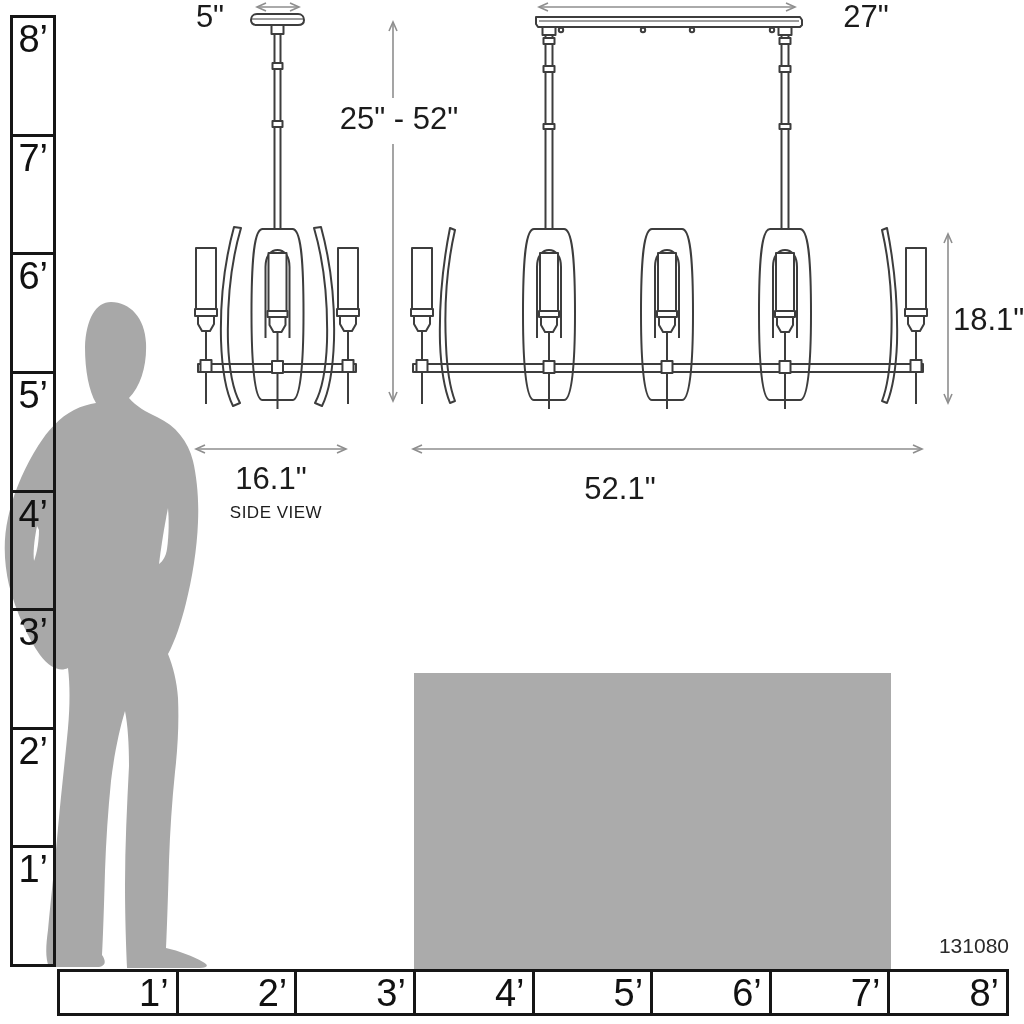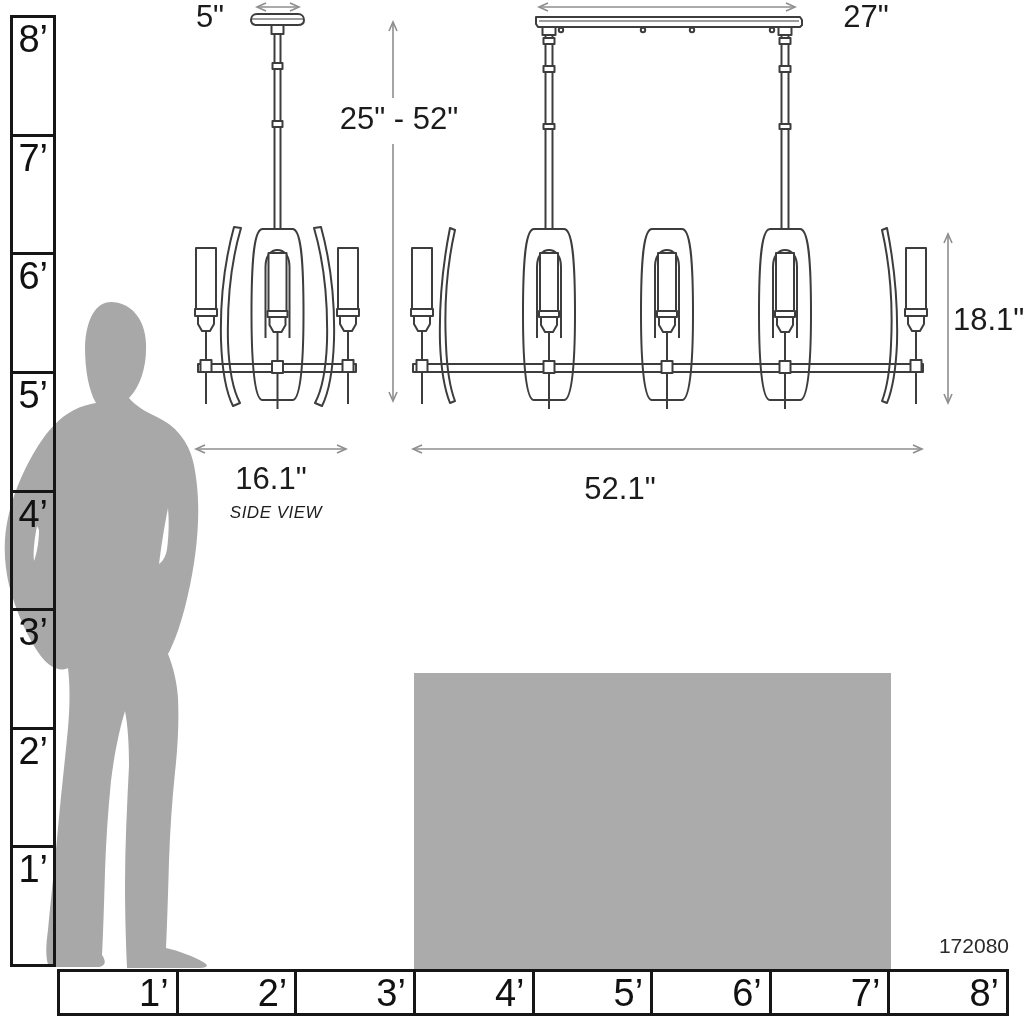--- a/index.html
+++ b/index.html
@@ -18,21 +18,21 @@
   
   #h-ruler{left:57px;top:969px;width:952px;height:47px;border:3px solid #161616;
            box-sizing:border-box;display:flex;flex-direction:row;z-index:2;}
   #h-ruler .cell{flex:1;border-right:3px solid #161616;box-sizing:border-box;
                  display:flex;align-items:center;justify-content:flex-end;}
   #h-ruler .cell:last-child{border-right:none;}
   #h-ruler .lbl{font-size:38px;line-height:40px;padding-right:7px;color:#111;}
   
   .dim{z-index:3;font-size:31px;line-height:1.1;color:#1b1b1b;white-space:nowrap;}
   .dim.center{text-align:center;}
-  #lbl-side-view{z-index:3;font-size:17px;letter-spacing:0.5px;color:#1c1c1c;text-align:center;font-style:italic;}
+  #lbl-side-view{z-index:3;font-size:17px;letter-spacing:0.5px;color:#1c1c1c;text-align:center;}
   #product-number{z-index:3;font-size:21px;color:#2a2a2a;text-align:right;}
 </style>
 </head>
 <body>
 
 <div id="canvas">
 
   <div id="table-block" class="abs"></div>
 
   <svg id="art" width="1024" height="1024" viewBox="0 0 1024 1024">
@@ -211,15 +211,15 @@
   </div>
 
   <div class="abs dim center" style="left:182px;top:0px;width:56px;">5"</div>
   <div class="abs dim center" style="left:836px;top:0px;width:60px;">27"</div>
   <div class="abs dim center" style="left:319px;top:102px;width:160px;">25" - 52"</div>
   <div class="abs dim" style="left:953px;top:303px;">18.1"</div>
   <div class="abs dim center" style="left:221px;top:462px;width:100px;">16.1"</div>
   <div class="abs center" id="lbl-side-view" style="left:201px;top:503px;width:150px;">SIDE VIEW</div>
   <div class="abs dim center" style="left:570px;top:472px;width:100px;">52.1"</div>
 
-  <div id="product-number" class="abs" style="left:879px;top:934px;width:130px;">172080</div>
+  <div id="product-number" class="abs" style="left:879px;top:934px;width:130px;">131080</div>
 
 </div>
 
 </body></html>

